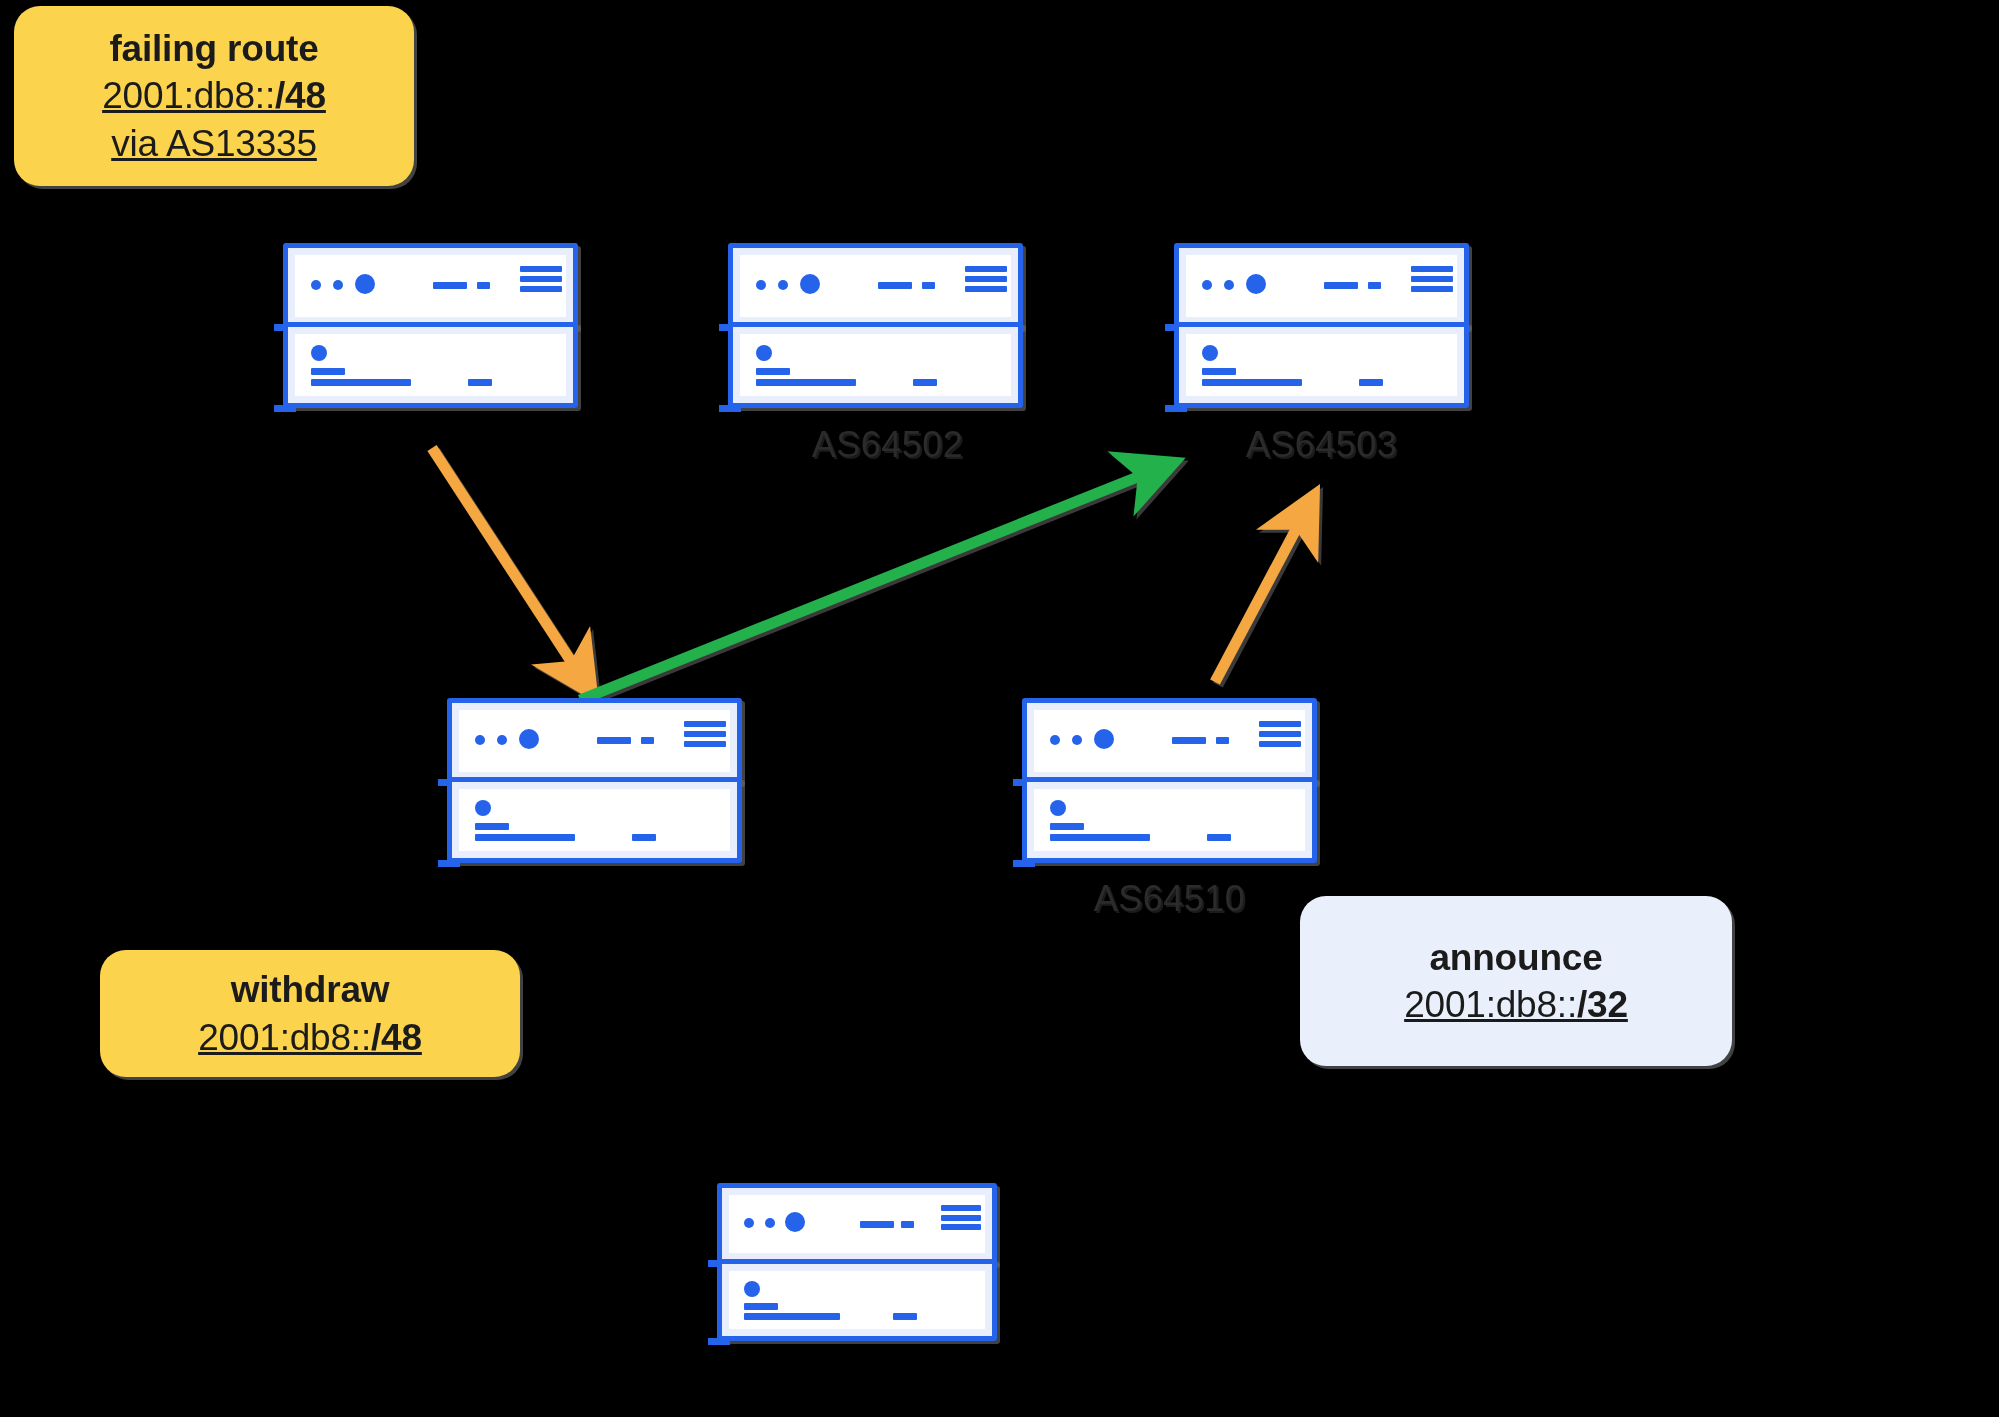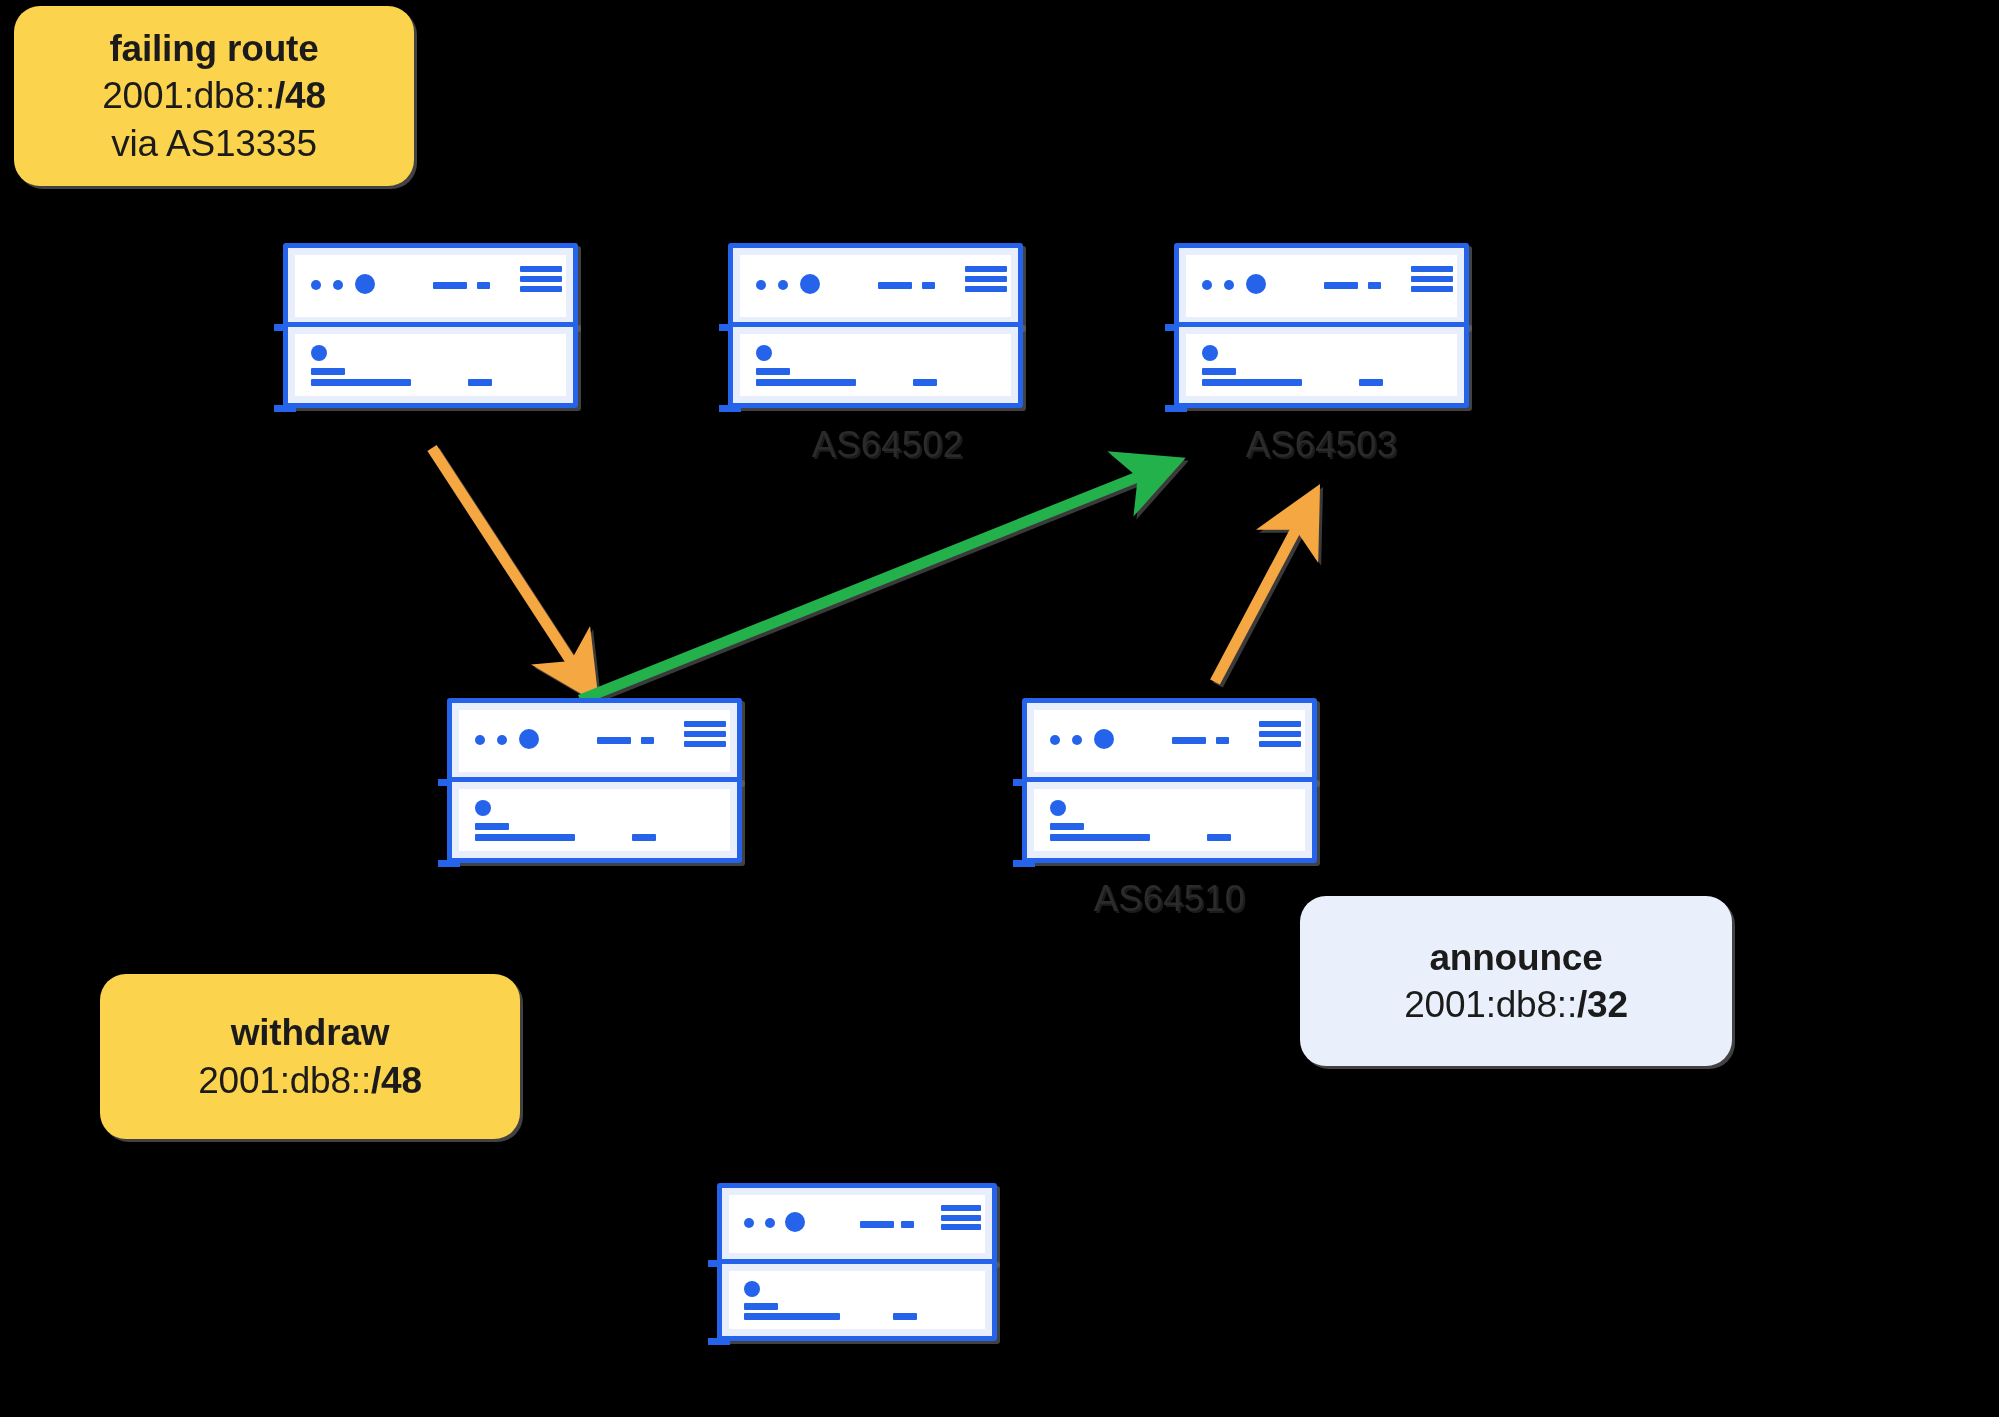--- a/index.html
+++ b/index.html
@@ -31,20 +31,21 @@
   }
   .callout .c-title {
     font-weight: bold;
     font-size: 37px;
     letter-spacing: -0.2px;
   }
   .callout .c-line {
     font-size: 37px;
     font-weight: 400;
     letter-spacing: -0.2px;
+    text-decoration: underline;
   }
   .callout .c-line b { font-weight: bold; }
 
   .callout.yellow { background: #FCD34D; }
   .callout.lightblue { background: #EAF0FB; }
 
   
   .node { position: absolute; }
   .router {
     position: relative;
@@ -163,21 +164,21 @@
   </svg>
 
   <div class="callout yellow" style="left:14px; top:6px; width:400px; height:180px;">
     <div class="c-title">failing route</div>
     <div class="c-line">
       <span>2001:db8::</span><b>/48</b>
     </div>
     <div class="c-line">via AS13335</div>
   </div>
 
-  <div class="callout yellow" style="left:100px; top:950px; width:420px; height:165px;margin-top:24px;">
+  <div class="callout yellow" style="left:100px; top:950px; width:420px; height:127px;">
     <div class="c-title">withdraw</div>
     <div class="c-line">
       <span>2001:db8::</span><b>/48</b>
     </div>
   </div>
 
   <div class="callout lightblue" style="left:1300px; top:896px; width:432px; height:170px;">
     <div class="c-title">announce</div>
     <div class="c-line">
       <span>2001:db8::</span><b>/32</b>

